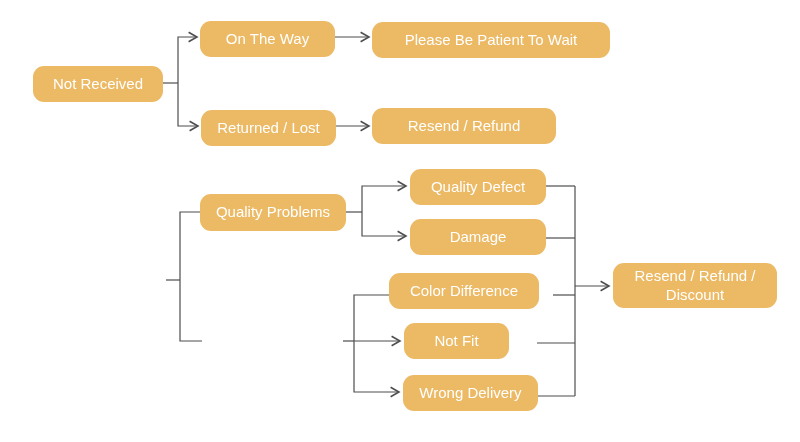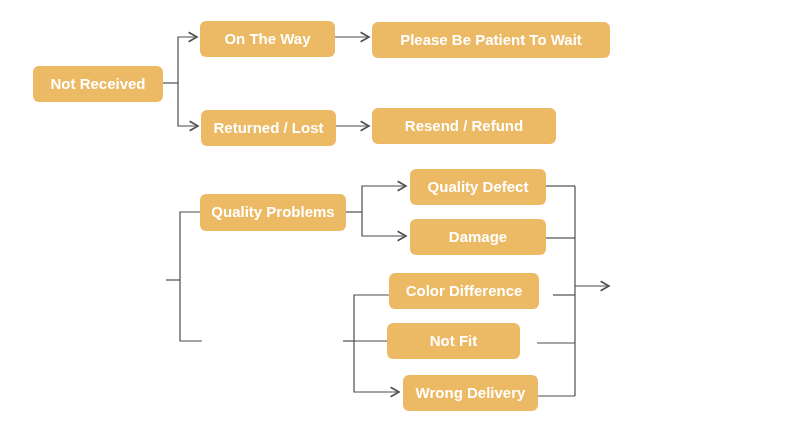--- a/index.html
+++ b/index.html
@@ -29,24 +29,23 @@
   .node {
     position: absolute;
     display: flex;
     align-items: center;
     justify-content: center;
     text-align: center;
     box-sizing: border-box;
     padding: 18px 6px;
     background: var(--node-fill, #ECB964);
     color: var(--node-text, #ffffff);
-    border-radius: 6px;
+    border-radius: 11px;
     font-size: 15px;
     line-height: 1.25;
-    font-weight: bold;
   }
 </style>
 </head>
 <body>
 
 <div class="canvas">
 
   <svg class="wires" viewBox="0 0 800 442" xmlns="http://www.w3.org/2000/svg">
     <defs>
       <marker id="arrowhead" viewBox="0 0 10 10" refX="8" refY="5" markerWidth="10" markerHeight="10" orient="auto">
@@ -113,22 +112,25 @@
   </div>
 
   <div class="node" style="left:410px; top:219px; width:136px; height:34px">
     <span>Damage</span>
   </div>
 
   <div class="node" style="left:389px; top:273px; width:150px; height:36px">
     <span>Color Difference</span>
   </div>
 
-  <div class="node" style="left:387px; top:323px; width:133px; height:35px">
+  <div class="node" style="left:404px; top:323px; width:105px; height:35px">
     <span>Not Fit</span>
   </div>
 
   <div class="node" style="left:403px; top:375px; width:135px; height:34px">
     <span>Wrong Delivery</span>
   </div>
 
+  <div class="node" style="left:613px; top:263px; width:164px; height:45px">
+    <span>Resend / Refund / Discount</span>
+  </div>
 
 </div>
 
 </body></html>

